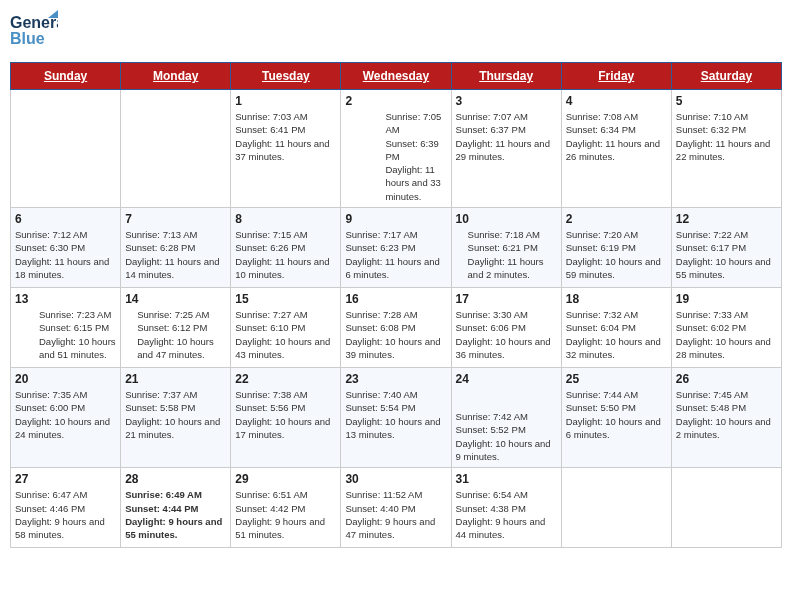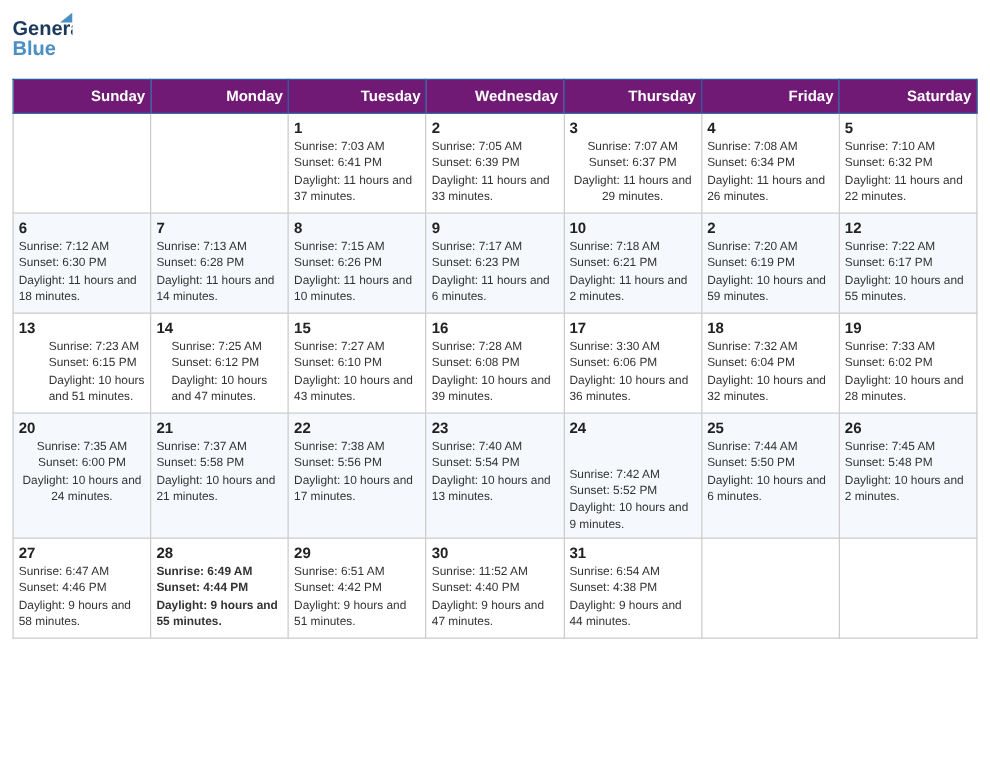--- a/index.html
+++ b/index.html
@@ -33,27 +33,28 @@
       font-size: 16px;
       color: #333;
       font-weight: bold;
     }
     table {
       width: 100%;
       border-collapse: collapse;
       table-layout: fixed;
     }
     thead tr th {
-      background: #701a75;
+      background: #b91c1c;
       color: #fff;
       font-size: 12px;
       font-weight: bold;
       padding: 6px 4px;
-      text-align: right;
+      text-align: center;
       border: 1px solid #2a5a9a;
+      text-decoration: underline;
     }
     tbody tr td {
       border: 1px solid #ccc;
       vertical-align: top;
       padding: 4px 4px;
       font-size: 10px;
       color: #222;
       height: 80px;
       background: #fff;
     }
@@ -110,27 +111,27 @@
         <td></td>
         <td></td>
         <td>
           <span class="day-num">1</span>
           <div class="cell-text" style="white-space: pre-line;">Sunrise: 7:03 AM
 Sunset: 6:41 PM
 Daylight: 11 hours and 37 minutes.</div>
         </td>
         <td>
           <span class="day-num">2</span>
-          <div class="cell-text" style="white-space: pre-line;">Sunrise: 7:05 AM
+          <div class="cell-text" style="white-space: pre-line; margin-left: 40px;">Sunrise: 7:05 AM
 Sunset: 6:39 PM
 Daylight: 11 hours and 33 minutes.</div>
         </td>
         <td>
           <span class="day-num">3</span>
-          <div class="cell-text" style="white-space: pre-line; text-align: center;">Sunrise: 7:07 AM
+          <div class="cell-text" style="white-space: pre-line;">Sunrise: 7:07 AM
 Sunset: 6:37 PM
 Daylight: 11 hours and 29 minutes.</div>
         </td>
         <td>
           <span class="day-num">4</span>
           <div class="cell-text" style="white-space: pre-line;">Sunrise: 7:08 AM
 Sunset: 6:34 PM
 Daylight: 11 hours and 26 minutes.</div>
         </td>
         <td>
@@ -160,21 +161,21 @@
 Daylight: 11 hours and 10 minutes.</div>
         </td>
         <td>
           <span class="day-num">9</span>
           <div class="cell-text" style="white-space: pre-line;">Sunrise: 7:17 AM
 Sunset: 6:23 PM
 Daylight: 11 hours and 6 minutes.</div>
         </td>
         <td>
           <span class="day-num">10</span>
-          <div class="cell-text" style="white-space: pre-line;">Sunrise: 7:18 AM
+          <div class="cell-text" style="white-space: pre-line; margin-left: 12px;">Sunrise: 7:18 AM
 Sunset: 6:21 PM
 Daylight: 11 hours and 2 minutes.</div>
         </td>
         <td>
           <span class="day-num">2</span>
           <div class="cell-text" style="white-space: pre-line;">Sunrise: 7:20 AM
 Sunset: 6:19 PM
 Daylight: 10 hours and 59 minutes.</div>
         </td>
         <td>
@@ -224,21 +225,21 @@
         <td>
           <span class="day-num">19</span>
           <div class="cell-text" style="white-space: pre-line;">Sunrise: 7:33 AM
 Sunset: 6:02 PM
 Daylight: 10 hours and 28 minutes.</div>
         </td>
       </tr>
       <tr>
         <td>
           <span class="day-num">20</span>
-          <div class="cell-text" style="white-space: pre-line; text-align: center;">Sunrise: 7:35 AM
+          <div class="cell-text" style="white-space: pre-line;">Sunrise: 7:35 AM
 Sunset: 6:00 PM
 Daylight: 10 hours and 24 minutes.</div>
         </td>
         <td>
           <span class="day-num">21</span>
           <div class="cell-text" style="white-space: pre-line;">Sunrise: 7:37 AM
 Sunset: 5:58 PM
 Daylight: 10 hours and 21 minutes.</div>
         </td>
         <td>

